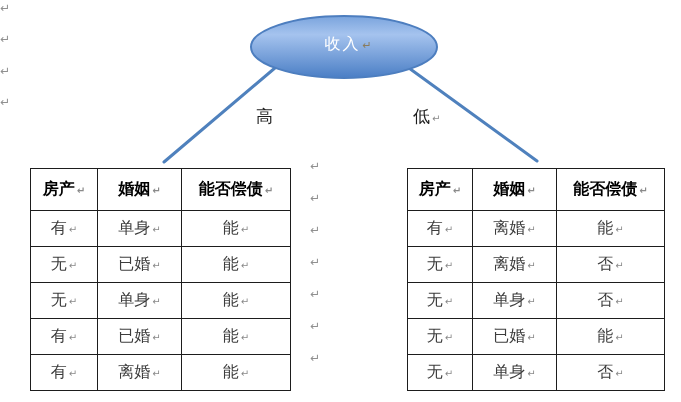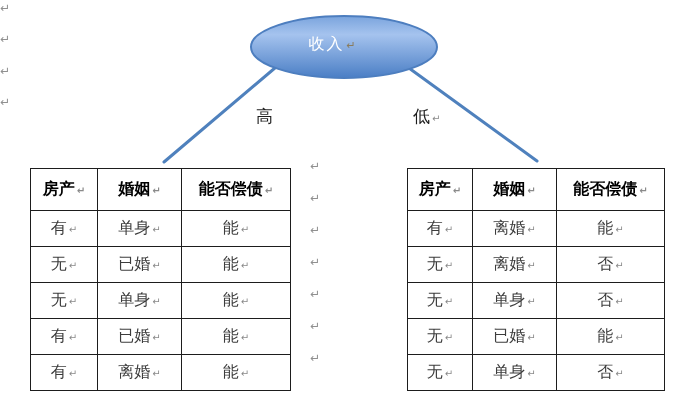--- a/index.html
+++ b/index.html
@@ -5,21 +5,21 @@
   html,body{margin:0;padding:0;background:#fff;}
   .canvas{
     position:relative;width:681px;height:402px;background:#ffffff;
     font-family:"DejaVu Sans","Liberation Sans",sans-serif;overflow:hidden;
   }
   svg.overlay{position:absolute;left:0;top:0;width:681px;height:402px;}
   svg.overlay line{stroke-width:3;stroke-linecap:round;}
   svg.overlay ellipse{stroke-width:2;}
 
   .node-label{
-    position:absolute;left:272px;top:34px;width:120px;text-align:center;
+    position:absolute;left:288px;top:34px;width:120px;text-align:center;
     color:#ffffff;font-size:16px;letter-spacing:2px;cursor:default;
   }
   .pmark{color:#8a8a8a;font-size:10px;margin-left:2px;letter-spacing:0;}
   .node-label .pmark{color:#8a7c5d;font-size:11px;}
 
   .branch{position:absolute;font-size:17px;color:#1c1c1c;}
   .branch-high{left:256px;top:105px;}
   .branch-low{left:413px;top:105px;}
 
   .margin-mark{position:absolute;color:#909090;font-size:12px;line-height:1;}

